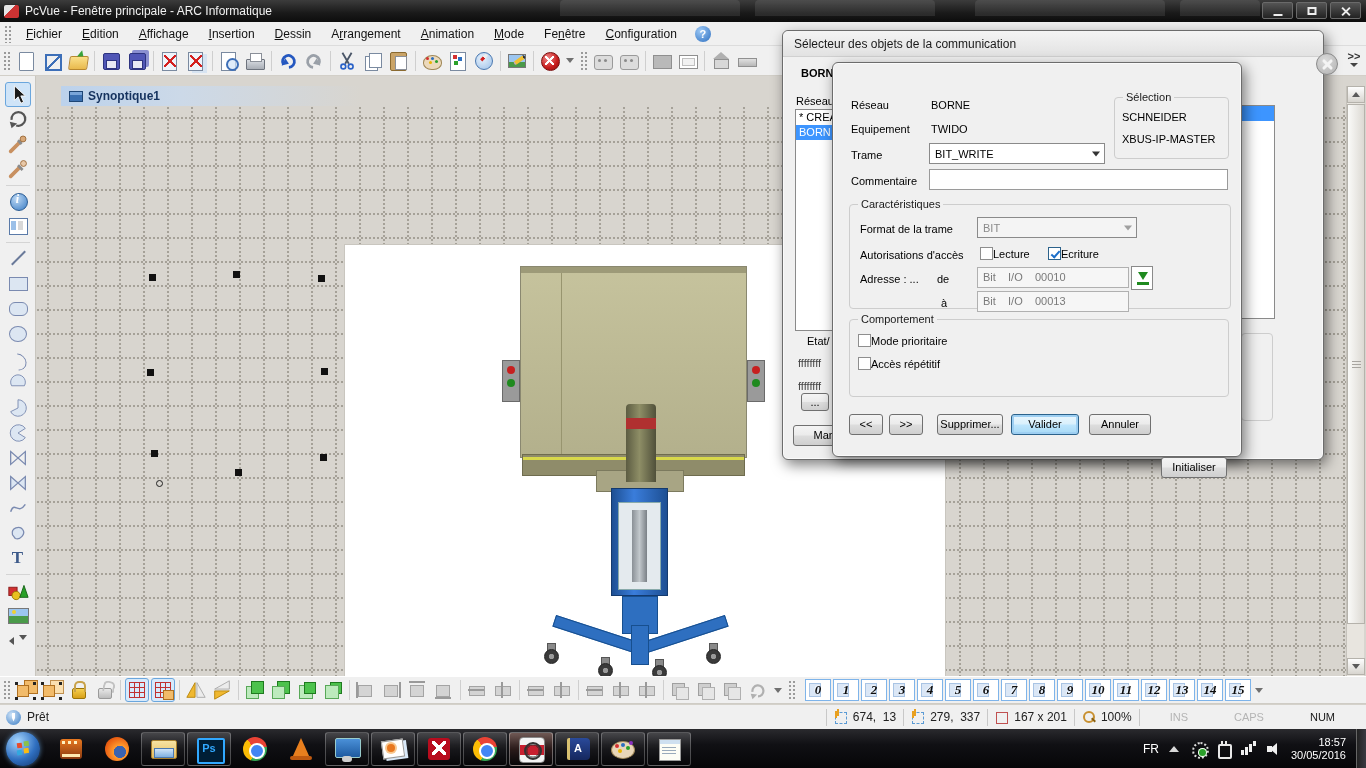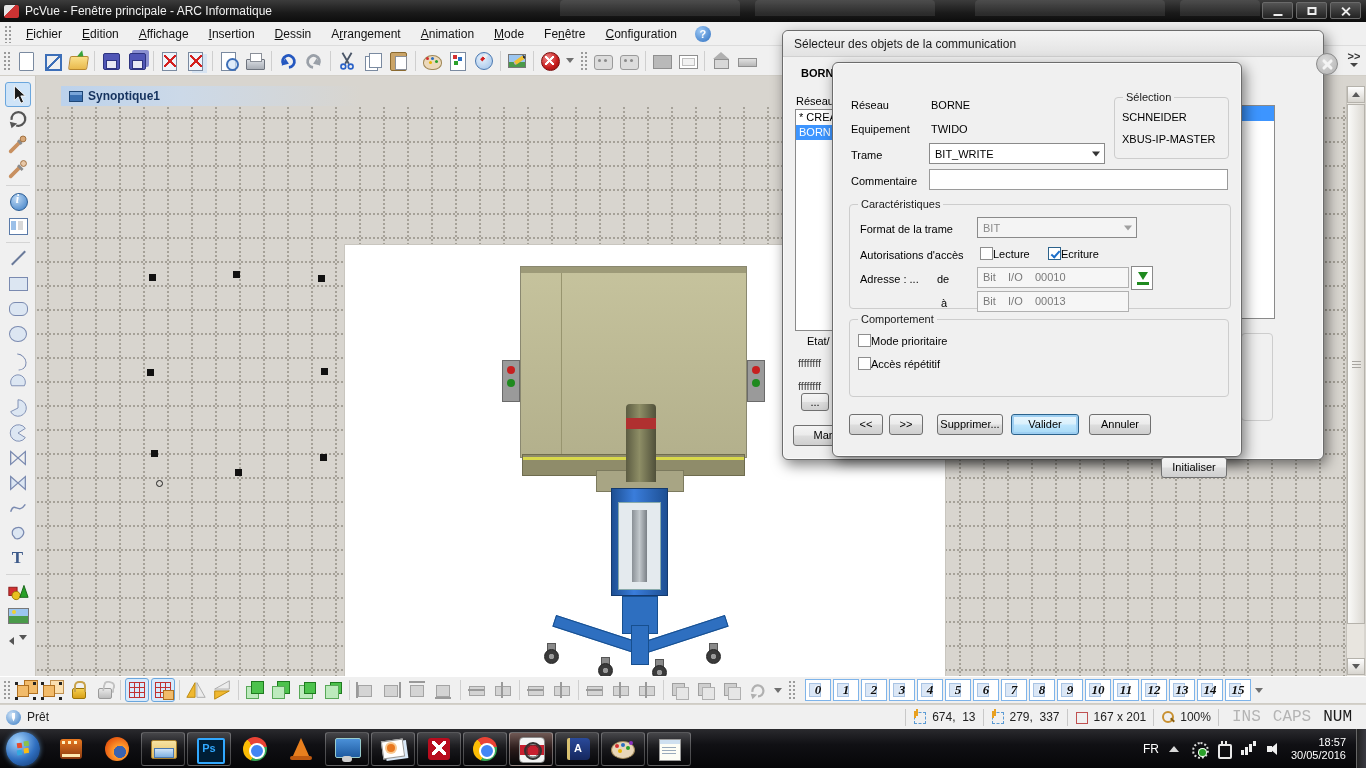--- a/index.html
+++ b/index.html
@@ -213,21 +213,21 @@
   .statusbar{position:absolute;left:0;top:704px;width:1366px;height:25px;background:#f0f0f0;border-top:1px solid #d4d1ca;display:flex;align-items:center;font-size:12px;color:#222;z-index:20;}
   .st-sep{width:1px;height:17px;background:#c8c8c8;margin:0 7px;}
   .st-item{display:flex;align-items:center;gap:5px;white-space:pre;}
   .st-ic{width:14px;height:13px;position:relative;}
   .st-ic:before{content:"";position:absolute;left:1px;top:1px;width:10px;height:10px;border:1px dashed #5b9bd5;}
   .st-ic.mv:after{content:"";position:absolute;left:3px;top:-2px;width:2px;height:7px;background:#e8a020;box-shadow:-2px 2px 0 -0px #e8a020;}
   .st-ic.sz:before{border:1px solid #c05050;}
   .st-zoom{width:14px;height:14px;position:relative;}
   .st-zoom:before{content:"";position:absolute;left:1px;top:1px;width:8px;height:8px;border:2px solid #c89030;border-radius:50%;}
   .st-zoom:after{content:"";position:absolute;left:9px;top:9px;width:5px;height:2px;background:#8a6010;transform:rotate(45deg);}
-  .kbd{color:#b4b4b4;font-size:16px;margin:0 6px;font-family:Liberation Mono, monospace;}
+  .kbd{color:#b4b4b4;font-size:11px;margin:0 23px;}
   .kbd.on{color:#1a1a1a;}
   .pret-ic{width:15px;height:15px;border-radius:50%;background:radial-gradient(circle at 38% 32%,#cfe4f8,#3a7cc4);margin:0 6px;position:relative;}
   .pret-ic:after{content:"";position:absolute;left:6px;top:3px;width:3px;height:9px;background:#fff;clip-path:polygon(0 0,100% 0,100% 60%,50% 100%,0 60%);}
 
   
   .taskbar{position:absolute;left:0;top:729px;width:1366px;height:39px;background:linear-gradient(#2a2a2e,#101014 40%,#060608);z-index:100;display:flex;align-items:center;}
   .orb{width:34px;height:34px;margin:0 8px 0 6px;border-radius:50%;background:radial-gradient(circle at 35% 28%,#a8d8ff,#2f6fc0 55%,#123468);box-shadow:0 0 5px rgba(120,190,255,.6);position:relative;flex:0 0 auto;}
   .orb:after{content:"";position:absolute;left:11px;top:11px;width:5px;height:5px;background:#e84c2c;box-shadow:7px -1px 0 #8ac24a,-1px 7px 0 #31a8e0,6px 6px 0 #fbbc12;transform:rotate(-8deg);}
   .tb-app{width:44px;height:34px;margin:0 1px;border-radius:3px;display:flex;align-items:center;justify-content:center;position:relative;flex:0 0 auto;}
   .tb-app.open{border:1px solid rgba(255,255,255,.25);background:linear-gradient(rgba(255,255,255,.16),rgba(255,255,255,.04) 50%,rgba(0,0,0,.1));}

